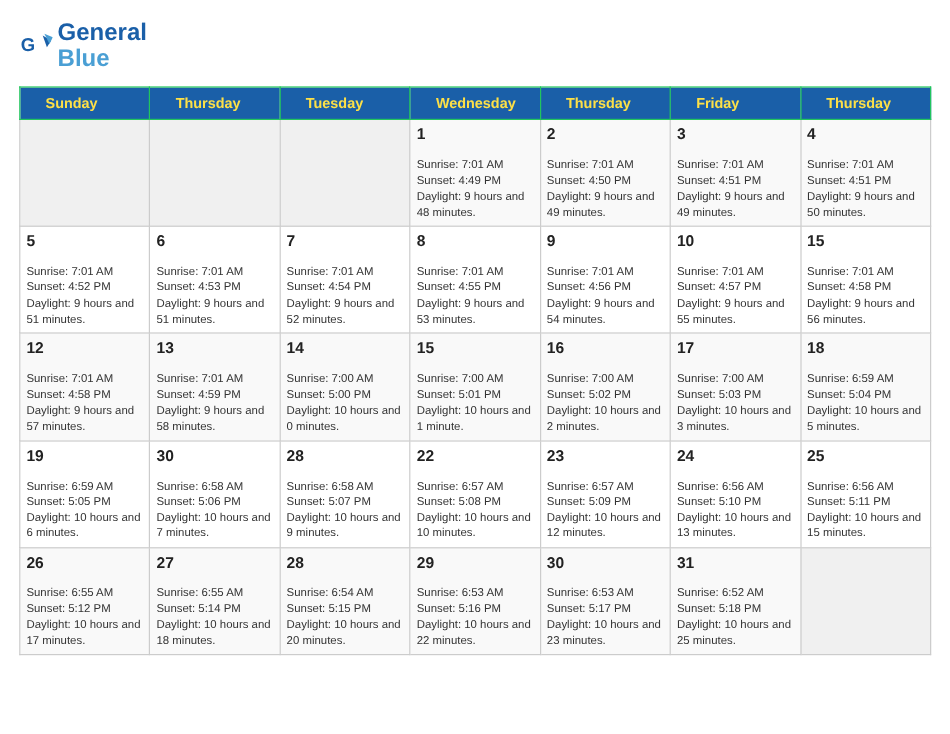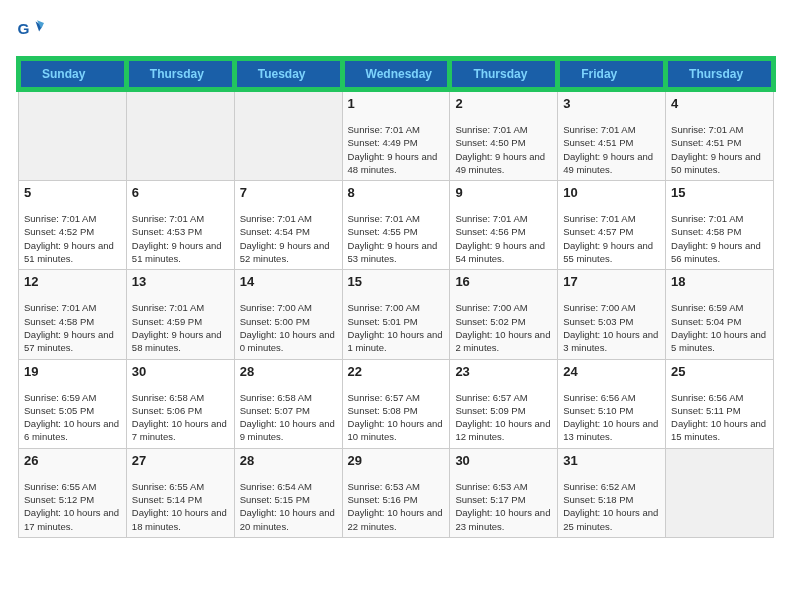--- a/index.html
+++ b/index.html
@@ -46,26 +46,26 @@
       font-size: 14px;
       color: #555;
     }
     table {
       width: 100%;
       border-collapse: collapse;
       table-layout: fixed;
     }
     thead tr th {
       background-color: #1a5fa8;
-      color: #7dd3fc;
+      color: #fde047;
       font-size: 12px;
       padding: 6px 21px;
       text-align: left;
       font-weight: bold;
-      border: 5px solid #22c55e;
+      border: 1px solid #22c55e;
     }
     tbody tr td {
       border: 1px solid #ccc;
       vertical-align: top;
       padding: 4px 5px;
       font-size: 10px;
       color: #333;
       height: 80px;
       background: #fff;
     }
@@ -91,20 +91,24 @@
 </head>
 <body>
 
 <div class="header">
   <div class="logo">
     <svg class="logo-icon" viewBox="0 0 40 40">
       <text x="2" y="26" font-size="22" fill="#1a5fa8" font-weight="bold">G</text>
       <polygon points="28,8 38,14 33,22" fill="#1a5fa8"></polygon>
       <polygon points="30,6 40,10 36,18" fill="#4a9fd4"></polygon>
     </svg>
+    <div class="logo-text">
+      <div><span>General</span></div>
+      <div style="color:#4a9fd4;">Blue</div>
+    </div>
   </div>
   <div class="title-block">
     <div class="month-title"></div>
     <div class="subtitle"></div>
   </div>
 </div>
 
 <table>
   <thead>
     <tr>

